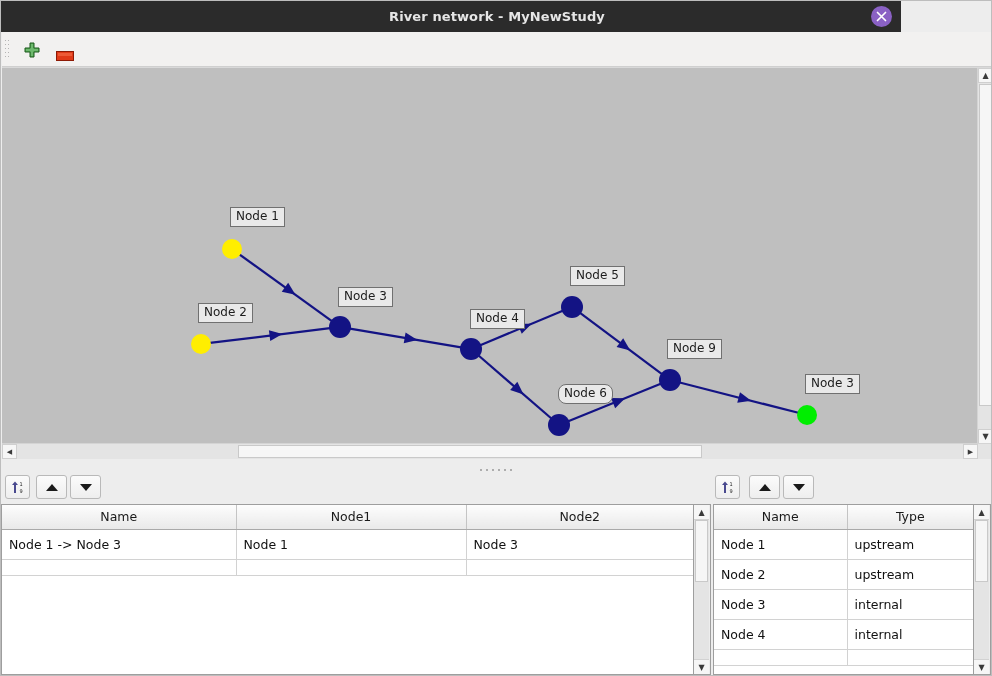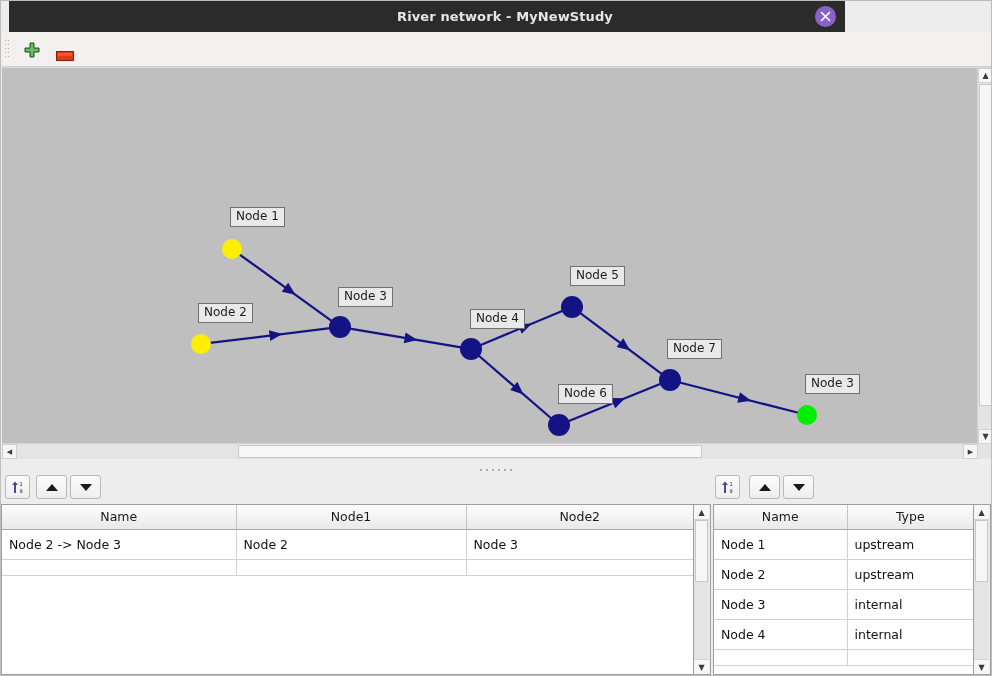--- a/index.html
+++ b/index.html
@@ -14,22 +14,22 @@
   #app {
     position: relative;
     width: 992px; height: 676px;
     background: #ededed;
     border: 1px solid #bdbdbd;
     overflow: hidden;
   }
 
   
   .titlebar {
-    position: absolute; left: 8px; top: 0;
-    width: 836px; height: 31px;
+    position: absolute; left: 0; top: 0;
+    width: 900px; height: 31px;
     background: #2b2b2b;
     color: #e8e8e8;
   }
   .titlebar-text {
     position: absolute; left: 0; top: 0;
     width: 992px; height: 31px;
     line-height: 31px;
     text-align: center;
     font-size: 13px;
     font-weight: bold;
@@ -263,22 +263,22 @@
           <circle cx="557" cy="357" r="11" fill="#131384"></circle>
           <circle cx="668" cy="312" r="11" fill="#131384"></circle>
           <circle cx="805" cy="347" r="10" fill="#00ee00"></circle>
         </svg>
       <div id="graph-labels">
           <div class="node-label" style="left: 228px; top: 139px;">Node 1</div>
           <div class="node-label" style="left: 196px; top: 235px;">Node 2</div>
           <div class="node-label" style="left: 336px; top: 219px;">Node 3</div>
           <div class="node-label" style="left: 468px; top: 241px;">Node 4</div>
           <div class="node-label" style="left: 568px; top: 198px;">Node 5</div>
-          <div class="node-label" style="left: 556px; top: 316px;">Node 6</div>
-          <div class="node-label" style="left: 665px; top: 271px;">Node 7</div>
+          <div class="node-label" style="left: 556px; top: 316px; border-radius: 8px;">Node 6</div>
+          <div class="node-label" style="left: 665px; top: 271px;">Node 9</div>
           <div class="node-label" style="left: 803px; top: 306px;">Node 3</div>
         </div>
 
     </div>
 
     <div class="sb-v" style="right:0; top:0; height:376px;">
       <div class="sb-track" style="left:0;top:0;width:15px;height:376px;"></div>
       <div class="sb-arrow" style="left:0;top:0;width:15px;height:15px;background:#f6f6f6;border:1px solid #cfcfcf;">
         <span>▲</span>
       </div>
@@ -343,22 +343,22 @@
           </colgroup>
         <thead>
             <tr>
               <th>Name</th>
               <th>Node1</th>
               <th style="border-right: none;">Node2</th>
             </tr>
           </thead>
         <tbody>
             <tr>
-              <td>Node 2 -&gt; Node 3</td>
-              <td>Node 2</td>
+              <td>Node 1 -&gt; Node 3</td>
+              <td>Node 1</td>
               <td style="border-right: none;">Node 3</td>
             </tr>
             <tr class="filler">
               <td></td>
               <td></td>
               <td style="border-right: none;"></td>
             </tr>
           </tbody>
       </table>
     </div>

